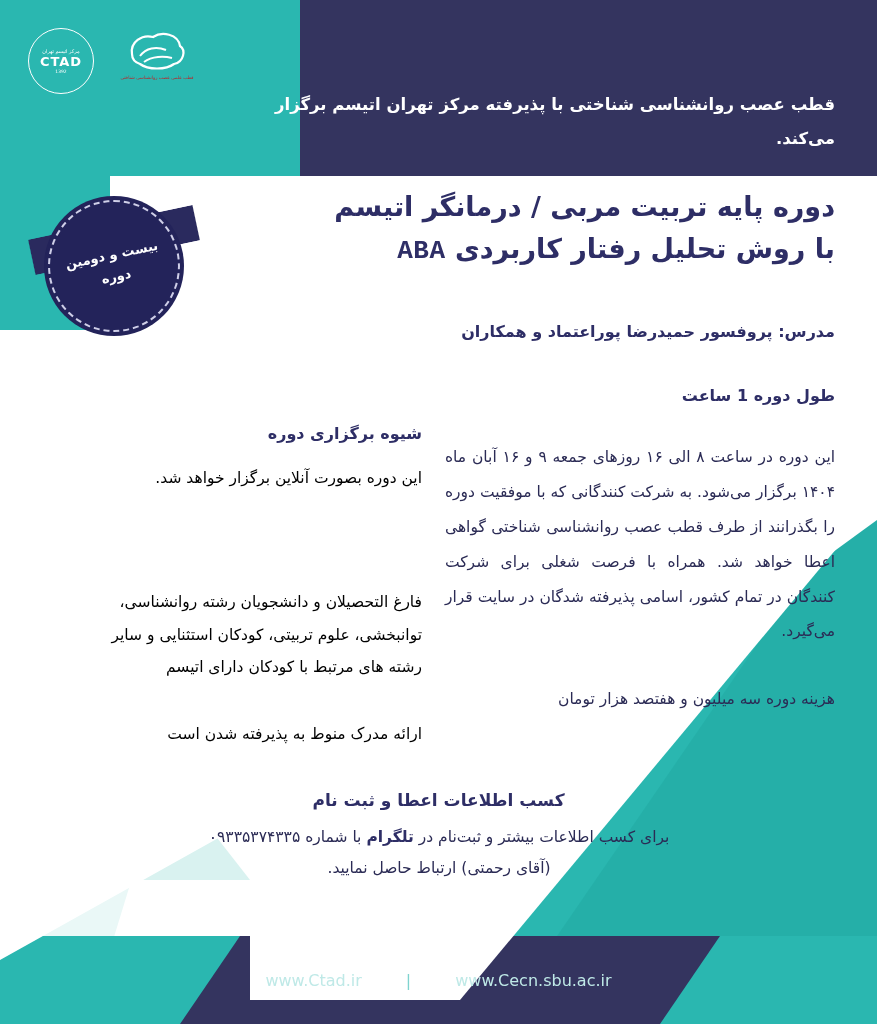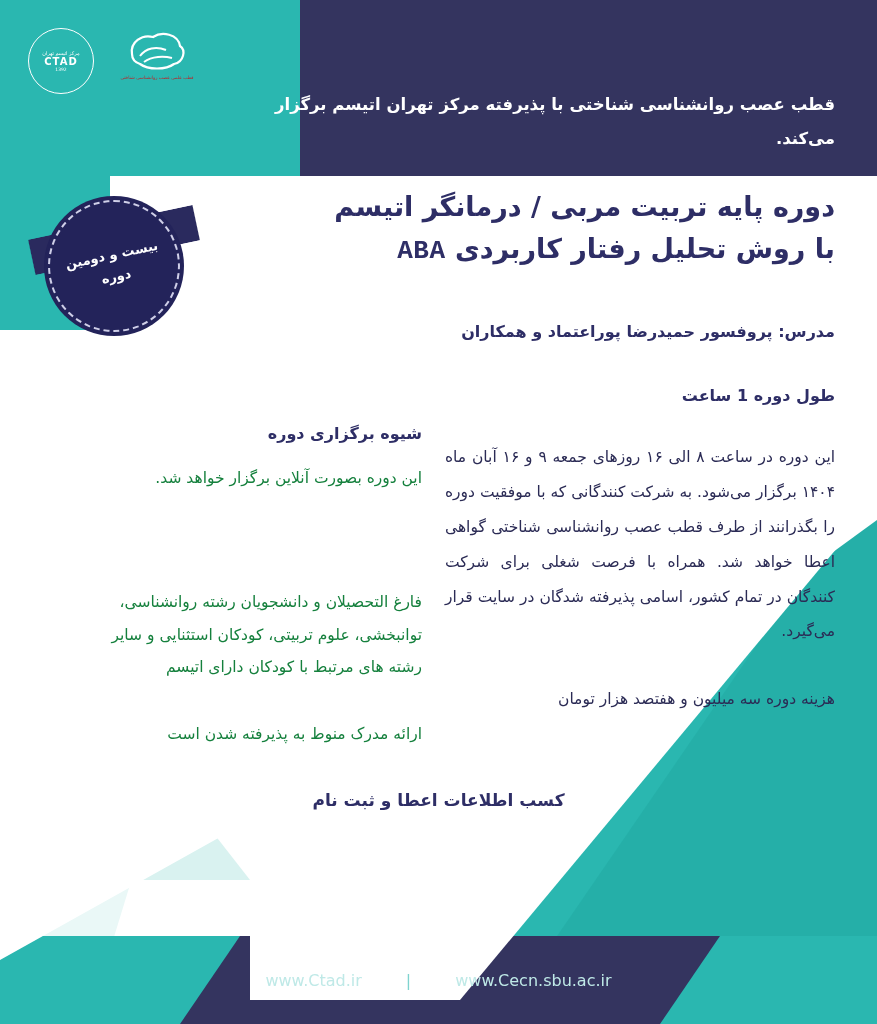--- a/index.html
+++ b/index.html
@@ -18,21 +18,21 @@
   
   .bg{position:absolute;inset:0;overflow:hidden;}
 
   
   .logos{position:absolute;left:28px;top:28px;display:flex;gap:22px;align-items:flex-start;z-index:6;}
   .logo-a{width:82px;height:72px;display:flex;flex-direction:column;align-items:center;}
   .logo-a .mark{width:62px;height:44px;}
   .logo-a .cap{font-size:4.5px;color:#b8262b;letter-spacing:.2px;text-align:center;line-height:1.5;margin-top:3px;}
   .logo-b{width:64px;height:64px;border-radius:50%;border:1.5px solid #ffffff;display:flex;align-items:center;justify-content:center;flex-direction:column;color:#fff;}
   .logo-b .t1{font-size:5px;}
-  .logo-b .t2{font-size:10px;font-weight:bold;letter-spacing:1px;}
+  .logo-b .t2{font-size:13px;font-weight:bold;letter-spacing:1px;}
   .logo-b .t3{font-size:4.5px;}
 
   
   .seal{
     position:absolute;left:48px;top:200px;width:128px;height:128px;z-index:7;
   }
   .ribbon{
     position:absolute;left:30px;top:222px;width:168px;height:36px;
     background:#2a2a5e;transform:rotate(-12deg);z-index:6;
     clip-path:polygon(0 0,100% 0,100% 100%,0 100%);
@@ -75,21 +75,21 @@
   .price{
     position:absolute;right:42px;top:690px;width:420px;z-index:9;
     color:#2b2b55;font-size:15.5px;text-align:right;
   }
   .h-left{
     position:absolute;right:455px;width:340px;z-index:9;
     color:#2e2e66;font-weight:bold;font-size:16px;text-align:right;
   }
   .p-left{
     position:absolute;right:455px;width:340px;z-index:9;
-    color:#15803d;font-size:15.5px;line-height:2.1;text-align:right;
+    color:#000000;font-size:15.5px;line-height:2.1;text-align:right;
   }
   #method-h{top:424px;}
   #method-p{top:462px;}
   #cond-h{top:540px;}
   #cond-p{top:586px;}
   #cert-p{top:718px;}
 
   .contact-h{
     position:absolute;right:0;left:0;top:790px;z-index:9;
     color:#2e2e66;font-weight:bold;font-size:17px;text-align:center;
@@ -201,20 +201,24 @@
   <div class="price">هزینه دوره سه میلیون و هفتصد هزار تومان</div>
 
   <div class="h-left" id="method-h">شیوه برگزاری دوره</div>
   <div class="p-left" id="method-p">این دوره بصورت آنلاین برگزار خواهد شد.</div>
 
   <div class="p-left" id="cond-p">فارغ التحصیلان و دانشجویان رشته روانشناسی، توانبخشی، علوم تربیتی، کودکان استثنایی و سایر رشته های مرتبط با کودکان دارای اتیسم</div>
 
   <div class="p-left" id="cert-p">ارائه مدرک منوط به پذیرفته شدن است</div>
 
   <div class="contact-h">کسب اطلاعات اعطا و ثبت نام</div>
+  <div class="contact-p">
+    <span>برای کسب اطلاعات بیشتر و ثبت‌نام در </span><b>تلگرام</b><span> با شماره </span><span class="phone">۰۹۳۳۵۳۷۴۳۳۵</span><br>
+    <span>(آقای رحمتی) ارتباط حاصل نمایید.</span>
+  </div>
 
   <div class="footer">
     <a href="#">www.Ctad.ir</a>
     <span class="sep">|</span>
     <a href="#">www.Cecn.sbu.ac.ir</a>
   </div>
 
 </div>
 
 </body></html>

